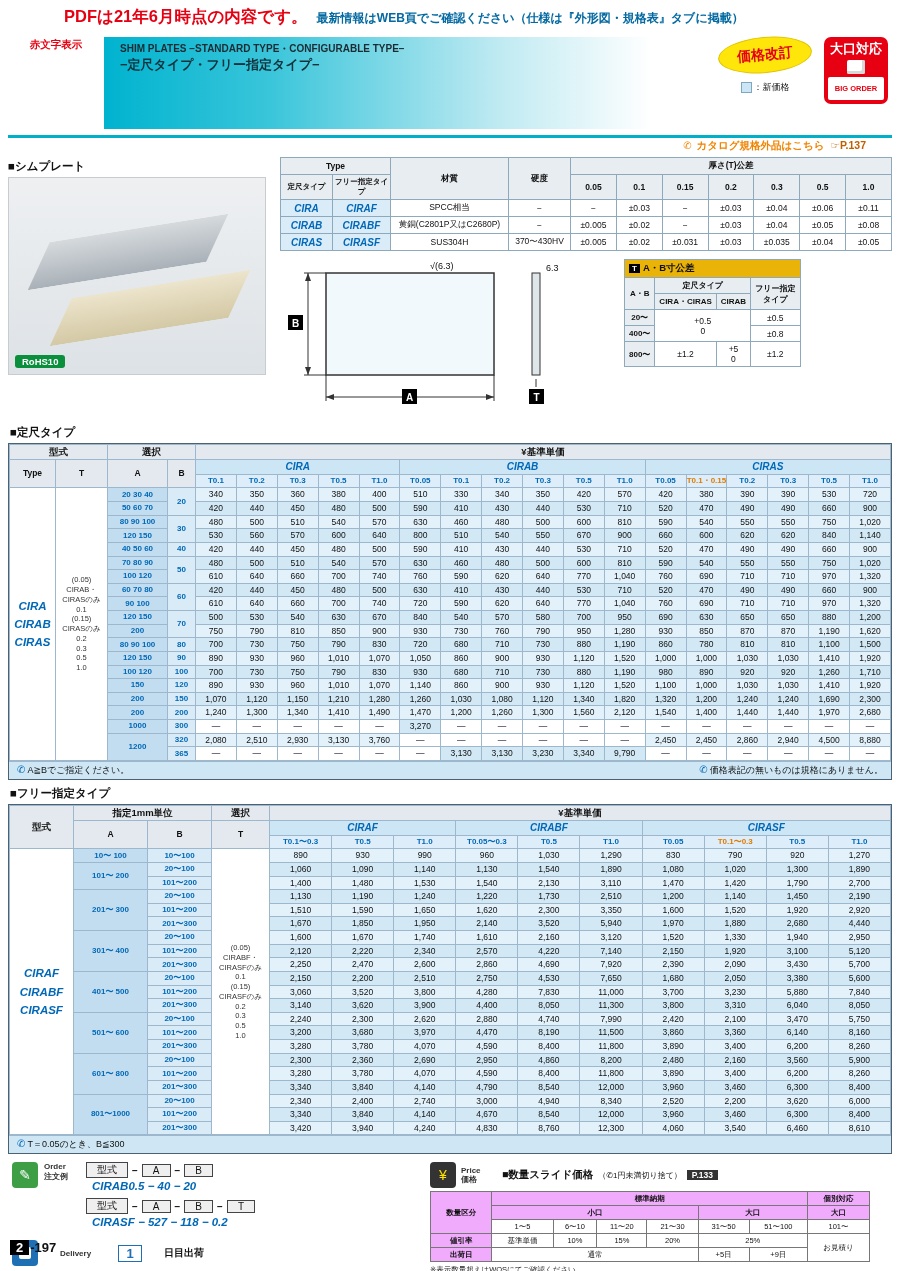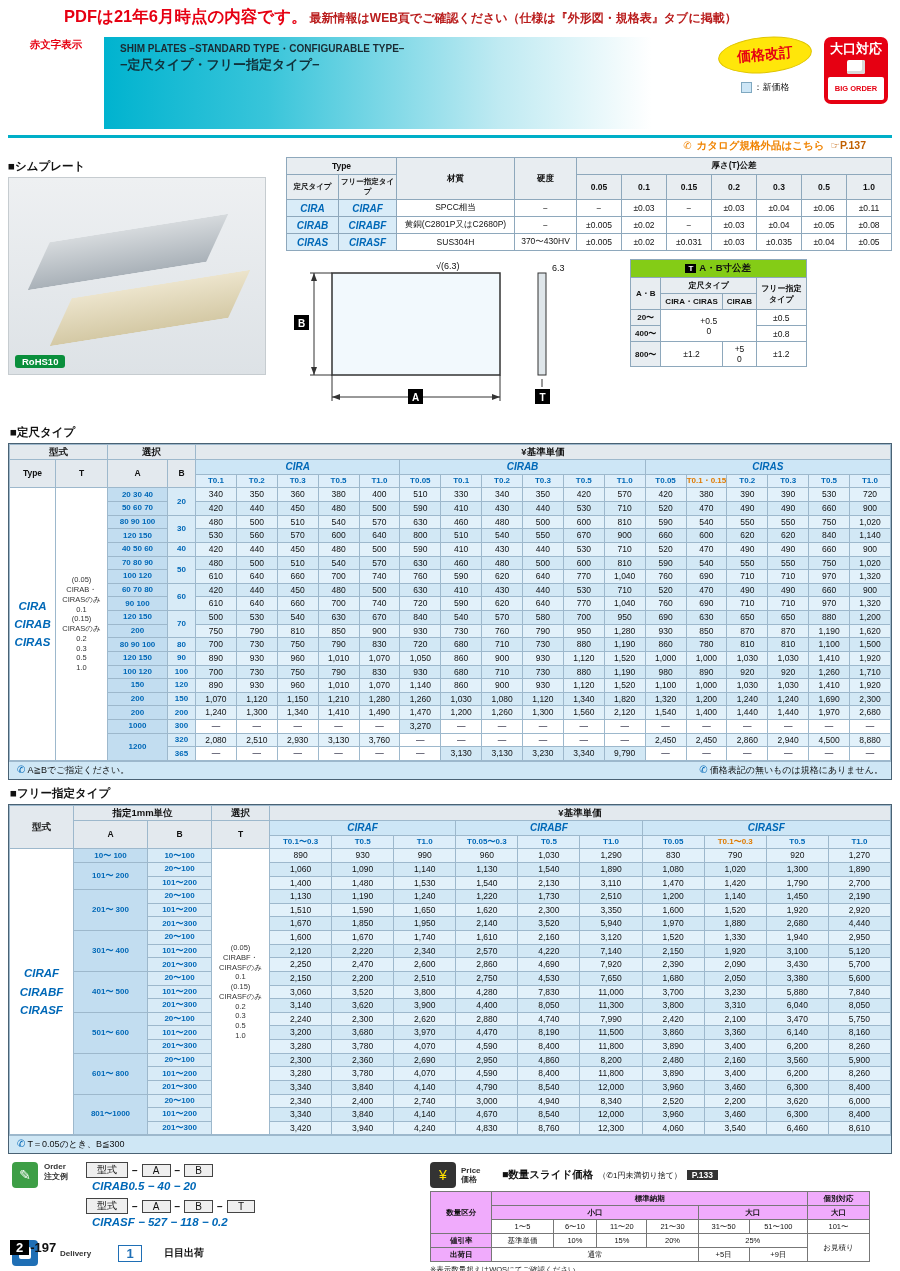--- a/index.html
+++ b/index.html
@@ -1,21 +1,21 @@
 <!DOCTYPE html>
 <html><head>
 <meta charset="utf-8">
 <style>
   *{box-sizing:border-box;margin:0;padding:0}
   html,body{width:900px;height:1271px;overflow:hidden;background:#fff;
     font-family:"Liberation Sans","DejaVu Sans",sans-serif;color:#111}
   
   .banner{padding:6px 10px 3px 64px;white-space:nowrap}
   .banner-red{color:#e60012;font-weight:bold;font-size:16.5px}
-  .banner-black{color:#b91c1c;font-weight:bold;font-size:12px;margin-left:2px}
+  .banner-black{color:#0369a1;font-weight:bold;font-size:12px;margin-left:9px}
   
   .header-row{position:relative;height:102px;margin-top:2px}
   .burst-wrap{position:absolute;left:10px;top:2px;width:92px;text-align:center}
   .burst{width:90px;height:62px;line-height:62px;background:#007f41;color:#fff;font-weight:bold;font-size:15px;
     clip-path:polygon(50% 0%,61% 10%,75% 4%,81% 17%,96% 15%,94% 30%,100% 40%,90% 50%,100% 60%,94% 70%,96% 85%,81% 83%,75% 96%,61% 90%,50% 100%,39% 90%,25% 96%,19% 83%,4% 85%,6% 70%,0% 60%,10% 50%,0% 40%,6% 30%,4% 15%,19% 17%,25% 4%,39% 10%)}
   .burst-sub{color:#e60012;font-weight:bold;font-size:10.5px;margin-top:3px}
   .band{position:absolute;left:104px;top:4px;width:548px;height:92px;padding:5px 0 0 16px;
     background:linear-gradient(90deg,#00b3cf 0%,#39c5da 30%,#bfeaf2 72%,#ffffff 100%)}
   .band .subtitle{font-size:10px;font-weight:bold;color:#1a2b33}
   .band .title{font-size:28px;font-weight:bold;color:#fff;text-shadow:1px 1px 2px #045a6b;letter-spacing:4px}
@@ -28,42 +28,42 @@
   .bigorder{width:64px;background:#e60012;border-radius:7px;padding:5px 4px 4px;text-align:center}
   .bo-jp{color:#fff;font-weight:bold;font-size:13px;line-height:1.15}
   .bo-cube{width:18px;height:14px;background:#fff;border-radius:2px;margin:3px auto;box-shadow:inset -3px -3px 0 #d8d8d8}
   .bo-en{background:#fff;color:#e60012;font-size:7.5px;font-weight:bold;border-radius:2px;padding:7px 0}
   .header-rule{border-top:3px solid #00afc8;margin:0 8px}
   .catalog-note{text-align:right;margin:1px 34px 0 0;font-size:10.5px;font-weight:bold;color:#f08300}
   .catalog-note .cn-ref{color:#c05f00;margin-left:3px}
   .phone{display:inline-block;font-size:10px;margin-right:2px}
   .phone.o{color:#f08300}
   
-  .main{display:flex;gap:10px;padding:4px 8px 2px}
+  .main{display:flex;gap:4px;padding:4px 8px 2px}
   .left-col{width:268px}
   .section-label{font-size:11.5px;font-weight:bold;margin:2px 0 3px}
   .img-box{width:258px;height:198px;background:linear-gradient(#eef0f2,#dde2e6);border:1px solid #c6ccd0;position:relative;overflow:hidden}
   .plate{position:absolute;width:210px;height:44px}
   .plate.steel{left:14px;top:52px;background:linear-gradient(#d6dadd,#a9b1b8);clip-path:polygon(14% 0,100% 0,86% 100%,0 100%);transform:rotate(-9deg)}
   .plate.brass{left:36px;top:108px;background:linear-gradient(#ece4cc,#d4c9a5);clip-path:polygon(14% 0,100% 0,86% 100%,0 100%);transform:rotate(-9deg)}
   .rohs{position:absolute;left:6px;bottom:6px;background:#0a8f3c;color:#fff;font-weight:bold;font-size:9.5px;padding:1px 7px;border-radius:3px}
   .right-col{flex:1}
   table{border-collapse:collapse}
   .spec{width:100%;table-layout:fixed}
   .spec td{border:1px solid #8ea8bc;font-size:8.5px;text-align:center;padding:2px 1px;background:#fff}
   .spec .sh{background:#e8edf1;font-weight:bold}
   .spec .sub{font-size:7.5px}
   .spec .mdl{color:#0068b7;font-weight:bold;font-style:italic;background:#d9ecf8;font-size:10px}
   .diagram-row{display:flex;gap:14px;margin-top:8px;align-items:flex-start}
   .dg-rect{fill:#f2f9fd;stroke:#333;stroke-width:1.5}
   .dg-side{fill:#dfe6ea;stroke:#333;stroke-width:1}
   .dg-line{stroke:#333;stroke-width:1}
   .dg-txt{font-size:9px;fill:#111}
   .dg-sq{font-size:10px;font-weight:bold;fill:#fff;text-anchor:middle}
-  .ab-title{font-size:9.5px;font-weight:bold;background:#84cc16;border:1px solid #8ea8bc;border-bottom:none;padding:2px 4px;text-align:center}
+  .ab-title{font-size:9.5px;font-weight:bold;background:#eab308;border:1px solid #8ea8bc;border-bottom:none;padding:2px 4px;text-align:left}
   .blksq{background:#000;color:#fff;font-size:8px;font-weight:bold;padding:0 3px;margin-right:3px;display:inline-block}
   .abt td{border:1px solid #8ea8bc;font-size:8.5px;text-align:center;padding:2px 4px;white-space:pre-line;background:#fff}
   .abt .hd{background:#e8edf1;font-weight:bold;font-size:8px}
   
   .price-section{margin-top:6px}
   .price-section .section-label{margin-left:10px}
   .tbl-wrap{margin:0 8px;border:1.5px solid #4a6274}
   .big{width:100%;table-layout:fixed}
   .big td{border:1px solid #9db8cc;font-size:8.5px;text-align:center;padding:1px 0;line-height:1.25}
   .big .h1{background:#e3e9ee;font-weight:bold;font-size:9.5px}

